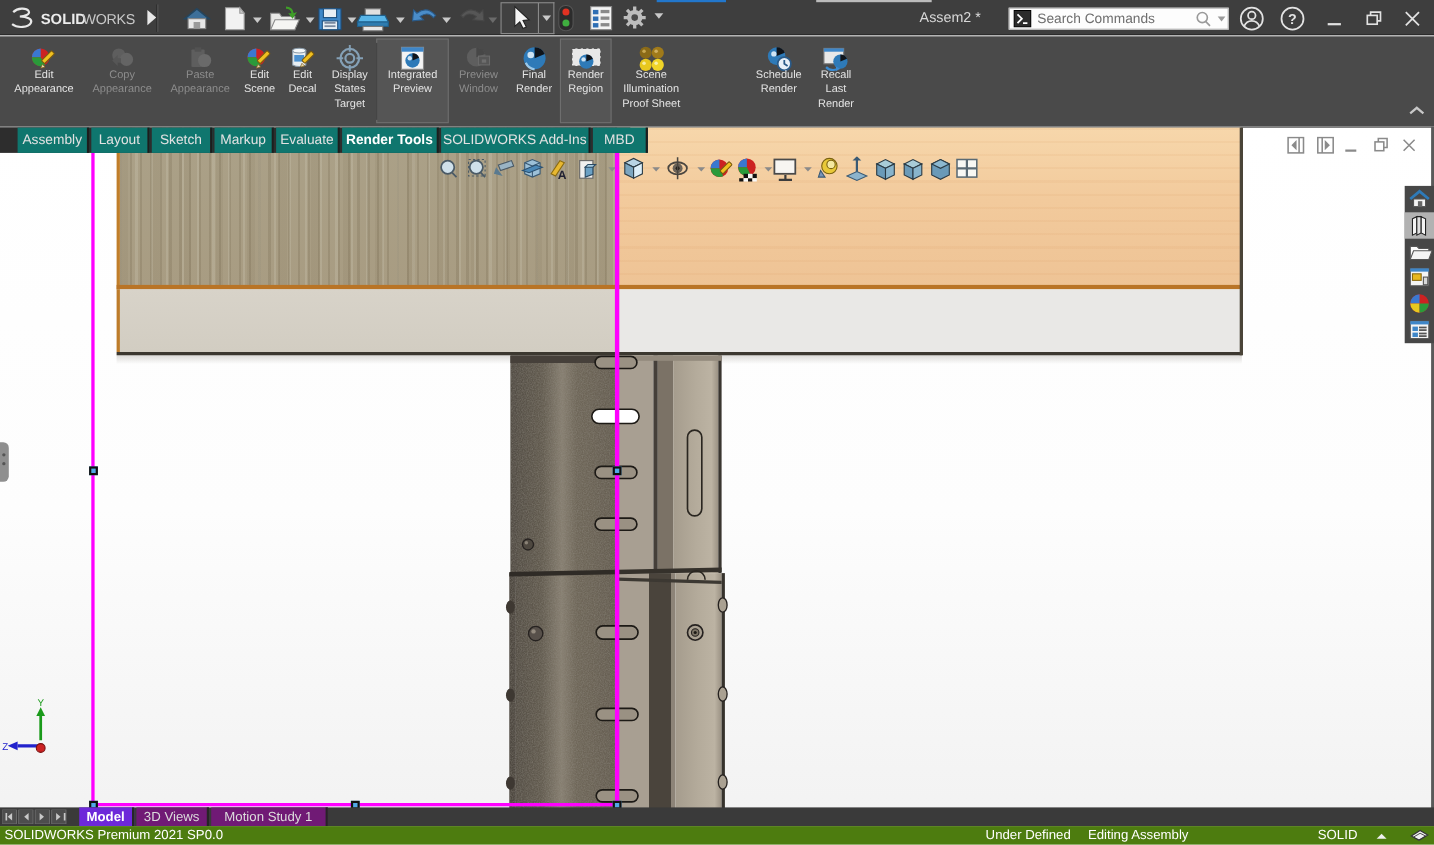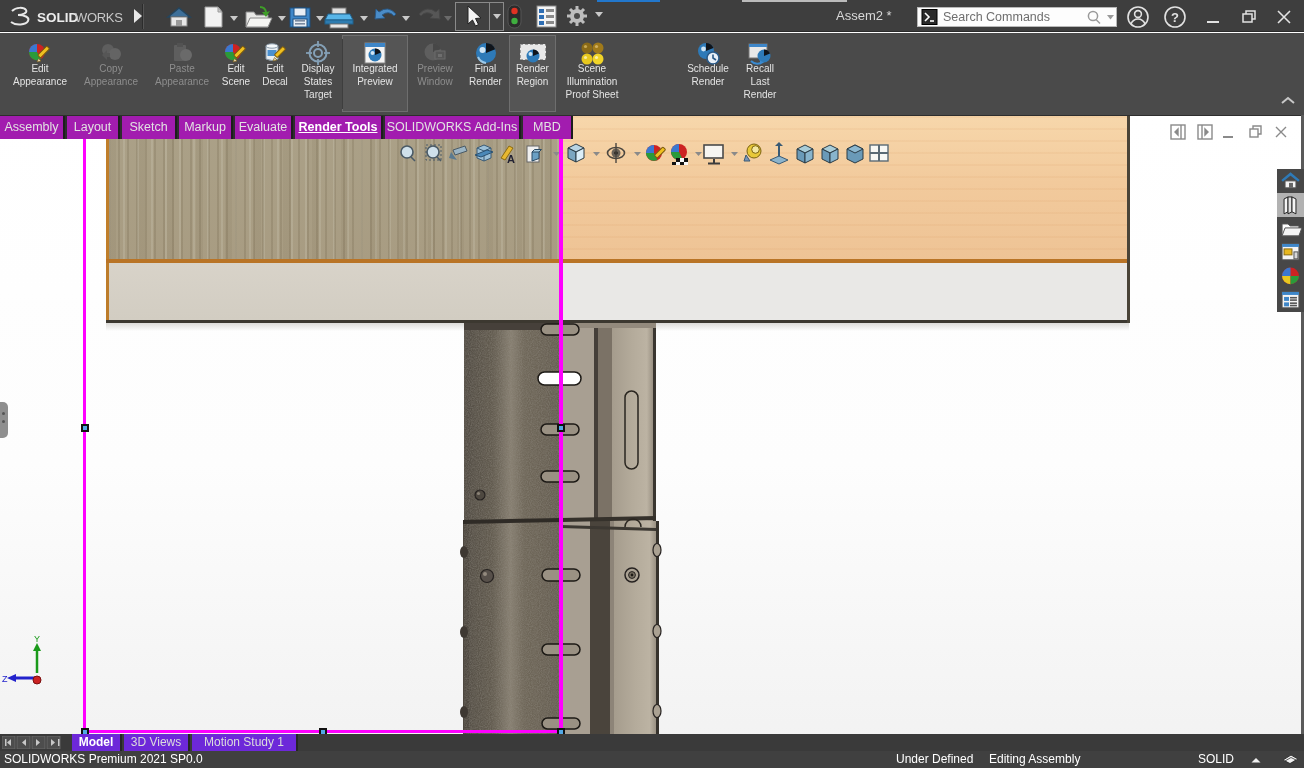--- a/index.html
+++ b/index.html
@@ -14,21 +14,21 @@
   
   #ribbon { left:0; top:33px; width:1304px; height:83px; background:#4a4a4a; border-bottom:1px solid #2e2e2e; }
   .rbtn { position:absolute; top:0; height:82px; text-align:center; color:#e4e4e4; font-size:10px; line-height:13px;text-decoration:underline; }
   .rbtn .lbl { position:absolute; top:29px; left:0; right:0; }
   .rbtn.dis { color:#8d8d8d; }
   .rbtn svg { position:absolute; top:8px; left:50%; transform:translateX(-50%); }
   .pressedbox { position:absolute; top:2px; height:77px; background:#555555; border:1px solid #6e6e6e; }
 
   
   #cmdtabs { left:0; top:116px; width:573px; height:23px; background:#2d2d2d; z-index:30; }
-  .ctab { position:absolute; top:0; height:23px; background:#a21caf; border-right:2px solid #1d1d1d; color:#e2e2e2; font-size:12.5px; line-height:22px; text-align:center; }
+  .ctab { position:absolute; top:0; height:23px; background:#0f766e; border-right:2px solid #1d1d1d; color:#e2e2e2; font-size:12.5px; line-height:22px; text-align:center;margin-left:16px; }
   .ctab.active { font-weight:bold; color:#fff; }
 
   
   #viewport { left:0; top:115px; width:1304px; height:636px; background:linear-gradient(180deg,#ffffff 0%,#fdfdfd 55%,#f2f2f2 100%); overflow:hidden; }
   
 
   
   #wood-left { left:106px; top:1px; width:455px; height:147px;
      background:
        repeating-linear-gradient(90deg, rgba(74,60,34,.14) 0 2px, rgba(0,0,0,0) 2px 9px),
@@ -45,22 +45,22 @@
   #gray-right { left:561px; top:148px; width:567px; height:57px; background:#e9e8e6; }
   #board-botline { left:106px; top:205px; width:1023px; height:3px; background:#3c3830; }
   #board-rightline { left:1127px; top:1px; width:3px; height:207px; background:#4a4438; }
 
   
   .mag { position:absolute; background:#ff00ff; z-index:20; }
   .handle { position:absolute; width:8px; height:8px; background:#52a8e6; border:2px solid #111; z-index:21; }
 
   
   #modelbar { left:0; top:734px; width:1304px; height:17px; background:#3a3a3a; z-index:40; }
-  .mtab { position:absolute; top:0; height:17px; color:#dcdcdc; font-size:12px; line-height:16px; text-align:center; background:#6d28d9; border-right:2px solid #262626; }
-  #statusbar { left:0; top:751px; width:1304px; height:17px; background:#404040; color:#ffffff; font-size:12px; line-height:16px; z-index:40; }
+  .mtab { position:absolute; top:0; height:17px; color:#dcdcdc; font-size:12px; line-height:16px; text-align:center; background:#701a75; border-right:2px solid #262626; }
+  #statusbar { left:0; top:751px; width:1304px; height:17px; background:#4d7c0f; color:#ffffff; font-size:12px; line-height:16px; z-index:40; }
   .st { position:absolute; top:0; }
 
   
   #taskstrip { left:1277px; top:54px; width:27px; height:143px; background:#474747; z-index:25; }
   .tsicon { position:absolute; left:0; width:27px; height:23.8px; }
 </style>
 </head>
 <body>
 
 <div class="abs" id="titlebar"></div>
@@ -581,21 +581,21 @@
 <div class="abs handle" style="left:81px;top:728px;"></div>
 <div class="abs handle" style="left:319px;top:728px;"></div>
 <div class="abs handle" style="left:557px;top:728px;"></div>
 
 <div class="abs" id="cmdtabs">
   <div class="ctab" style="left:0;width:65px;">Assembly</div>
   <div class="ctab" style="left:67px;width:53px;">Layout</div>
   <div class="ctab" style="left:122px;width:55px;">Sketch</div>
   <div class="ctab" style="left:179px;width:54px;">Markup</div>
   <div class="ctab" style="left:235px;width:58px;">Evaluate</div>
-  <div class="ctab active" style="left:295px;width:88px;text-decoration:underline;">Render Tools</div>
+  <div class="ctab active" style="left:295px;width:88px;">Render Tools</div>
   <div class="ctab" style="left:385px;width:136px;">SOLIDWORKS Add-Ins</div>
   <div class="ctab" style="left:523px;width:50px;">MBD</div>
 </div>
 
 <div class="abs" id="modelbar">
   <svg style="position:absolute;left:2px;top:2px;" width="62" height="13" viewBox="0 0 62 13">
     <g fill="#4d4d4d" stroke="#6e6e6e" stroke-width="0.8">
       <rect x="0" y="0" width="13" height="13"></rect>
         <rect x="15" y="0" width="13" height="13"></rect>
         <rect x="30" y="0" width="13" height="13"></rect>

